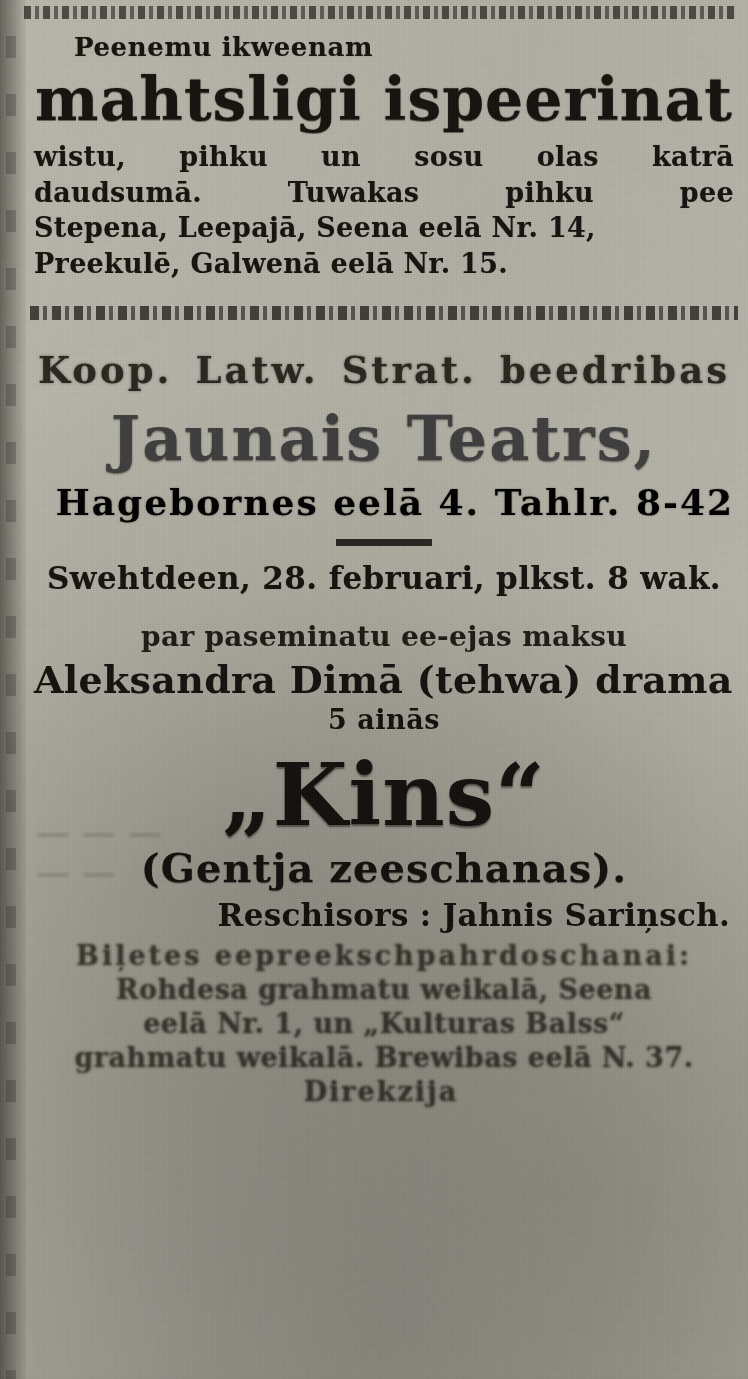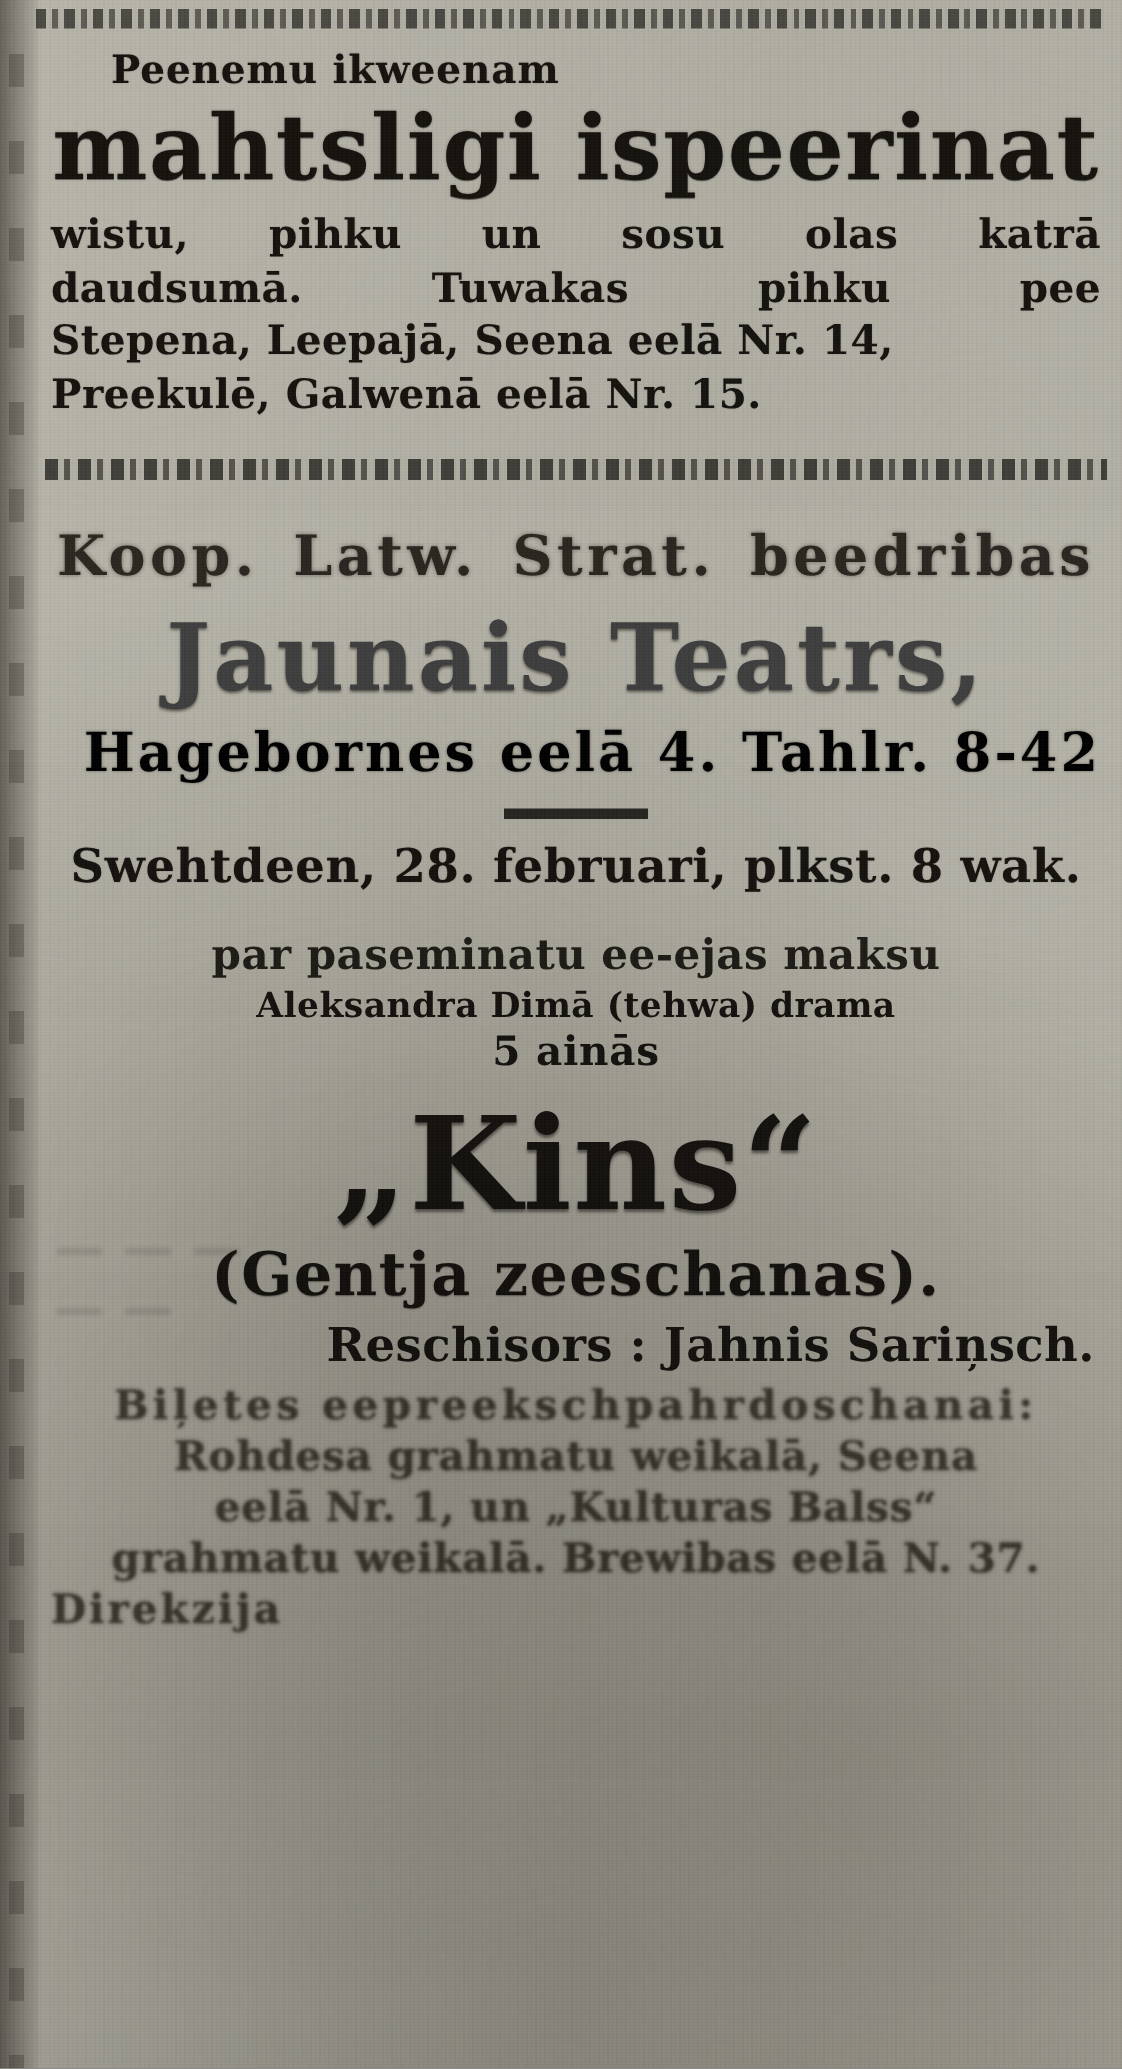--- a/index.html
+++ b/index.html
@@ -179,22 +179,22 @@
   .a2-sub1 {
     text-align: center;
     font-size: 28px;
     letter-spacing: .3px;
     color: #211e18;
     margin-bottom: 4px;
     filter: blur(.15px);
     margin-top: 24px;
   }
   .a2-sub2 {
-    text-align: center;
-    font-size: 23px;
+    text-align: left;
+    font-size: 38px;
     letter-spacing: .3px;
     margin-bottom: 2px;
   }
   .a2-acts {
     text-align: center;
     font-size: 27px;
     margin-bottom: 17px;
   }
   .a2-play {
     text-align: center;
@@ -227,21 +227,21 @@
     margin-top: 6px;
     font-size: 27px;
     line-height: 1.26;
     text-align: center;
     color: #3a352c;
     filter: blur(.9px);
     opacity: .92;
     text-shadow: 0 0 3px rgba(60,55,45,.5);
   }
   .a2-fine .l1 { letter-spacing: 3px; }
-  .a2-fine .l4 { text-align: left; display: block; padding-right: 6px; letter-spacing: 2px; }
+  .a2-fine .l4 { text-align: center; display: block; padding-right: 6px; letter-spacing: 2px; }
   .ghost {
     position: absolute;
     left: 36px;
     top: 812px;
     width: 230px;
     height: 120px;
     z-index: 3;
     opacity: .22;
     font-size: 34px;
     color: #4a443a;

